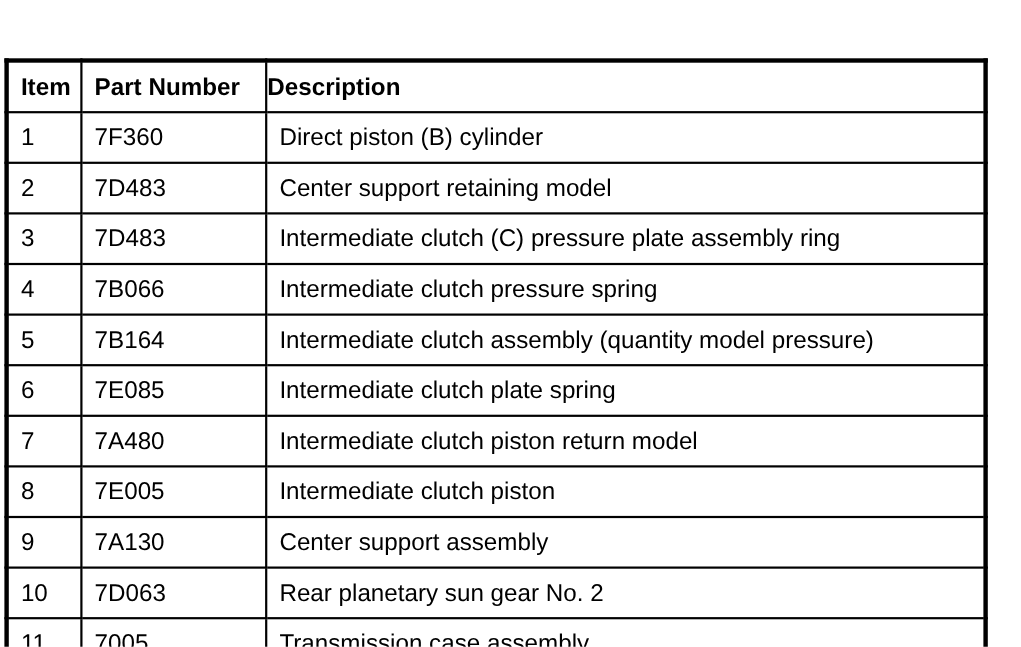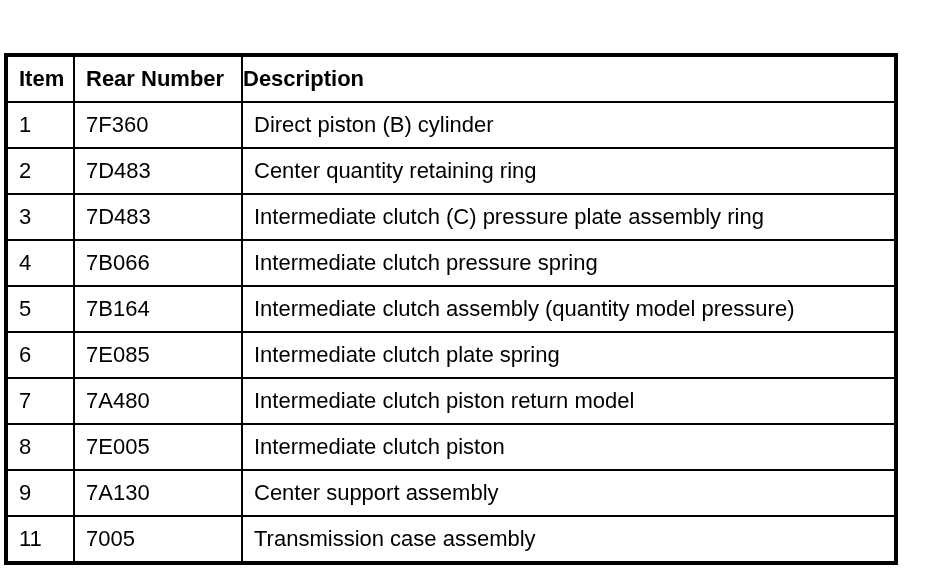--- a/index.html
+++ b/index.html
@@ -56,34 +56,34 @@
 <div class="page">
   <table class="parts">
     <colgroup>
       <col class="c-item">
       <col class="c-part">
       <col class="c-desc">
     </colgroup>
     <thead>
       <tr>
         <th>Item</th>
-        <th>Rear Number</th>
+        <th>Part Number</th>
         <th class="desc-head">Description</th>
       </tr>
     </thead>
     <tbody>
       <tr>
         <td>1</td>
         <td>7F360</td>
         <td>Direct piston (B) cylinder</td>
       </tr>
       <tr>
         <td>2</td>
         <td>7D483</td>
-        <td>Center quantity retaining ring</td>
+        <td>Center support retaining model</td>
       </tr>
       <tr>
         <td>3</td>
         <td>7D483</td>
         <td>Intermediate clutch (C) pressure plate assembly ring</td>
       </tr>
       <tr>
         <td>4</td>
         <td>7B066</td>
         <td>Intermediate clutch pressure spring</td>
@@ -107,19 +107,24 @@
         <td>8</td>
         <td>7E005</td>
         <td>Intermediate clutch piston</td>
       </tr>
       <tr>
         <td>9</td>
         <td>7A130</td>
         <td>Center support assembly</td>
       </tr>
       <tr>
+        <td>10</td>
+        <td>7D063</td>
+        <td>Rear planetary sun gear No. 2</td>
+      </tr>
+      <tr>
         <td>11</td>
         <td>7005</td>
         <td>Transmission case assembly</td>
       </tr>
     </tbody>
   </table>
 </div>
 
 </body></html>

